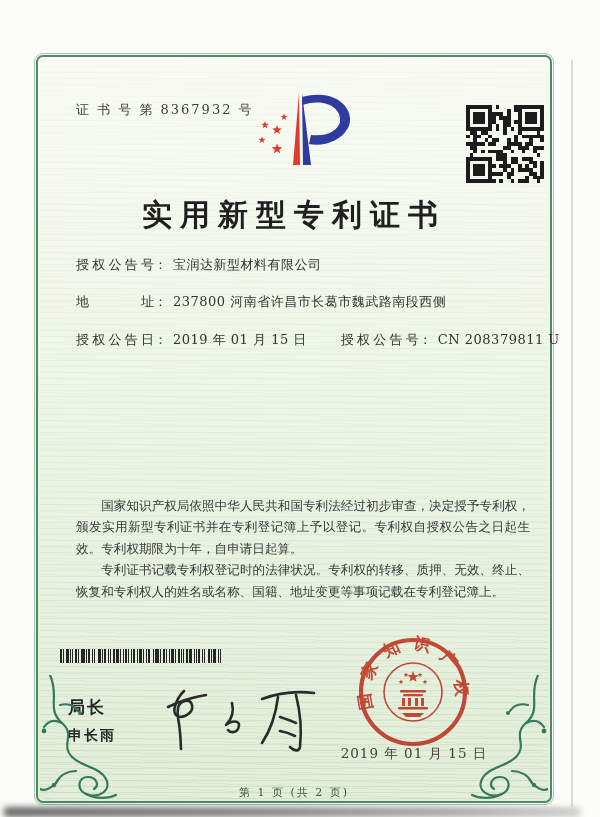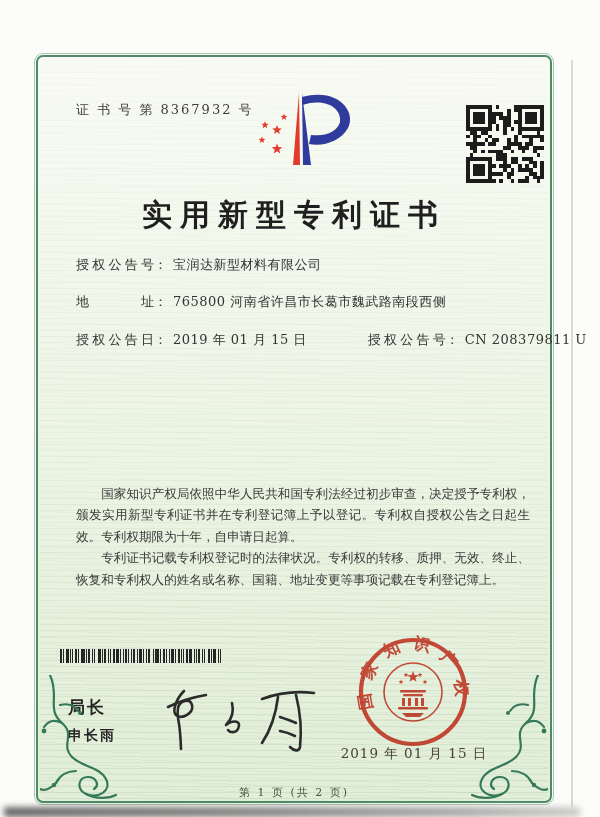--- a/index.html
+++ b/index.html
@@ -37,23 +37,23 @@
 
   .title { position:absolute; left:0; top:138px; width:100%; text-align:center;
            font-size:30px; font-weight:700; letter-spacing:8px; color:#1f1f1f; }
 
   .fields { position:absolute; left:38px; top:199px; right:18px; }
   .frow { height:37.4px; font-size:13px; color:#333; white-space:nowrap; }
   .flabel { display:inline-block; width:78px; text-align:justify; text-align-last:justify;
             color:#333; vertical-align:top; }
   .fcolon { display:inline-block; margin-right:6px; }
   .fvalue { letter-spacing:.5px; }
-  .frow .second { margin-left:61px; }
-
-  .paras { position:absolute; left:38px; top:426px; width:454px;
+  .frow .second { margin-left:34px; }
+
+  .paras { position:absolute; left:38px; top:438px; width:454px;
            font-size:12.6px; line-height:21.4px; color:#3a3a3a; text-align:justify; }
   .paras p { text-indent:2em; }
 
   .barcode { position:absolute; left:22px; top:592px; width:165px; height:14px; }
 
   .director { position:absolute; left:30px; top:639px; color:#262626; }
   .director .t { font-size:17px; font-weight:600; letter-spacing:2px; }
   .director .n { font-size:14px; font-weight:600; letter-spacing:2px; margin-top:8px; }
 
   .signature { position:absolute; left:112px; top:620px; width:180px; height:80px; }
@@ -328,21 +328,21 @@
         <rect x="19" y="20" width="1" height="1" fill="#1c1c1c"></rect>
       </svg>
 
     <div class="title">实用新型专利证书</div>
 
     <div class="fields">
       <div class="frow">
         <span class="flabel">授权公告号</span><span class="fcolon">：</span><span class="fvalue">宝润达新型材料有限公司</span>
       </div>
       <div class="frow">
-        <span class="flabel">地址</span><span class="fcolon">：</span><span class="fvalue">765800 河南省许昌市长葛市魏武路南段西侧</span>
+        <span class="flabel">地址</span><span class="fcolon">：</span><span class="fvalue">237800 河南省许昌市长葛市魏武路南段西侧</span>
       </div>
       <div class="frow">
         <span class="flabel">授权公告日</span><span class="fcolon">：</span><span class="fvalue">2019 年 01 月 15 日</span><span class="second"><span class="flabel">授权公告号</span><span class="fcolon">：</span><span class="fvalue">CN 208379811 U</span></span>
       </div>
     </div>
 
     <div class="paras">
       <p>国家知识产权局依照中华人民共和国专利法经过初步审查，决定授予专利权，颁发实用新型专利证书并在专利登记簿上予以登记。专利权自授权公告之日起生效。专利权期限为十年，自申请日起算。</p>
       <p>专利证书记载专利权登记时的法律状况。专利权的转移、质押、无效、终止、恢复和专利权人的姓名或名称、国籍、地址变更等事项记载在专利登记簿上。</p>
     </div>

